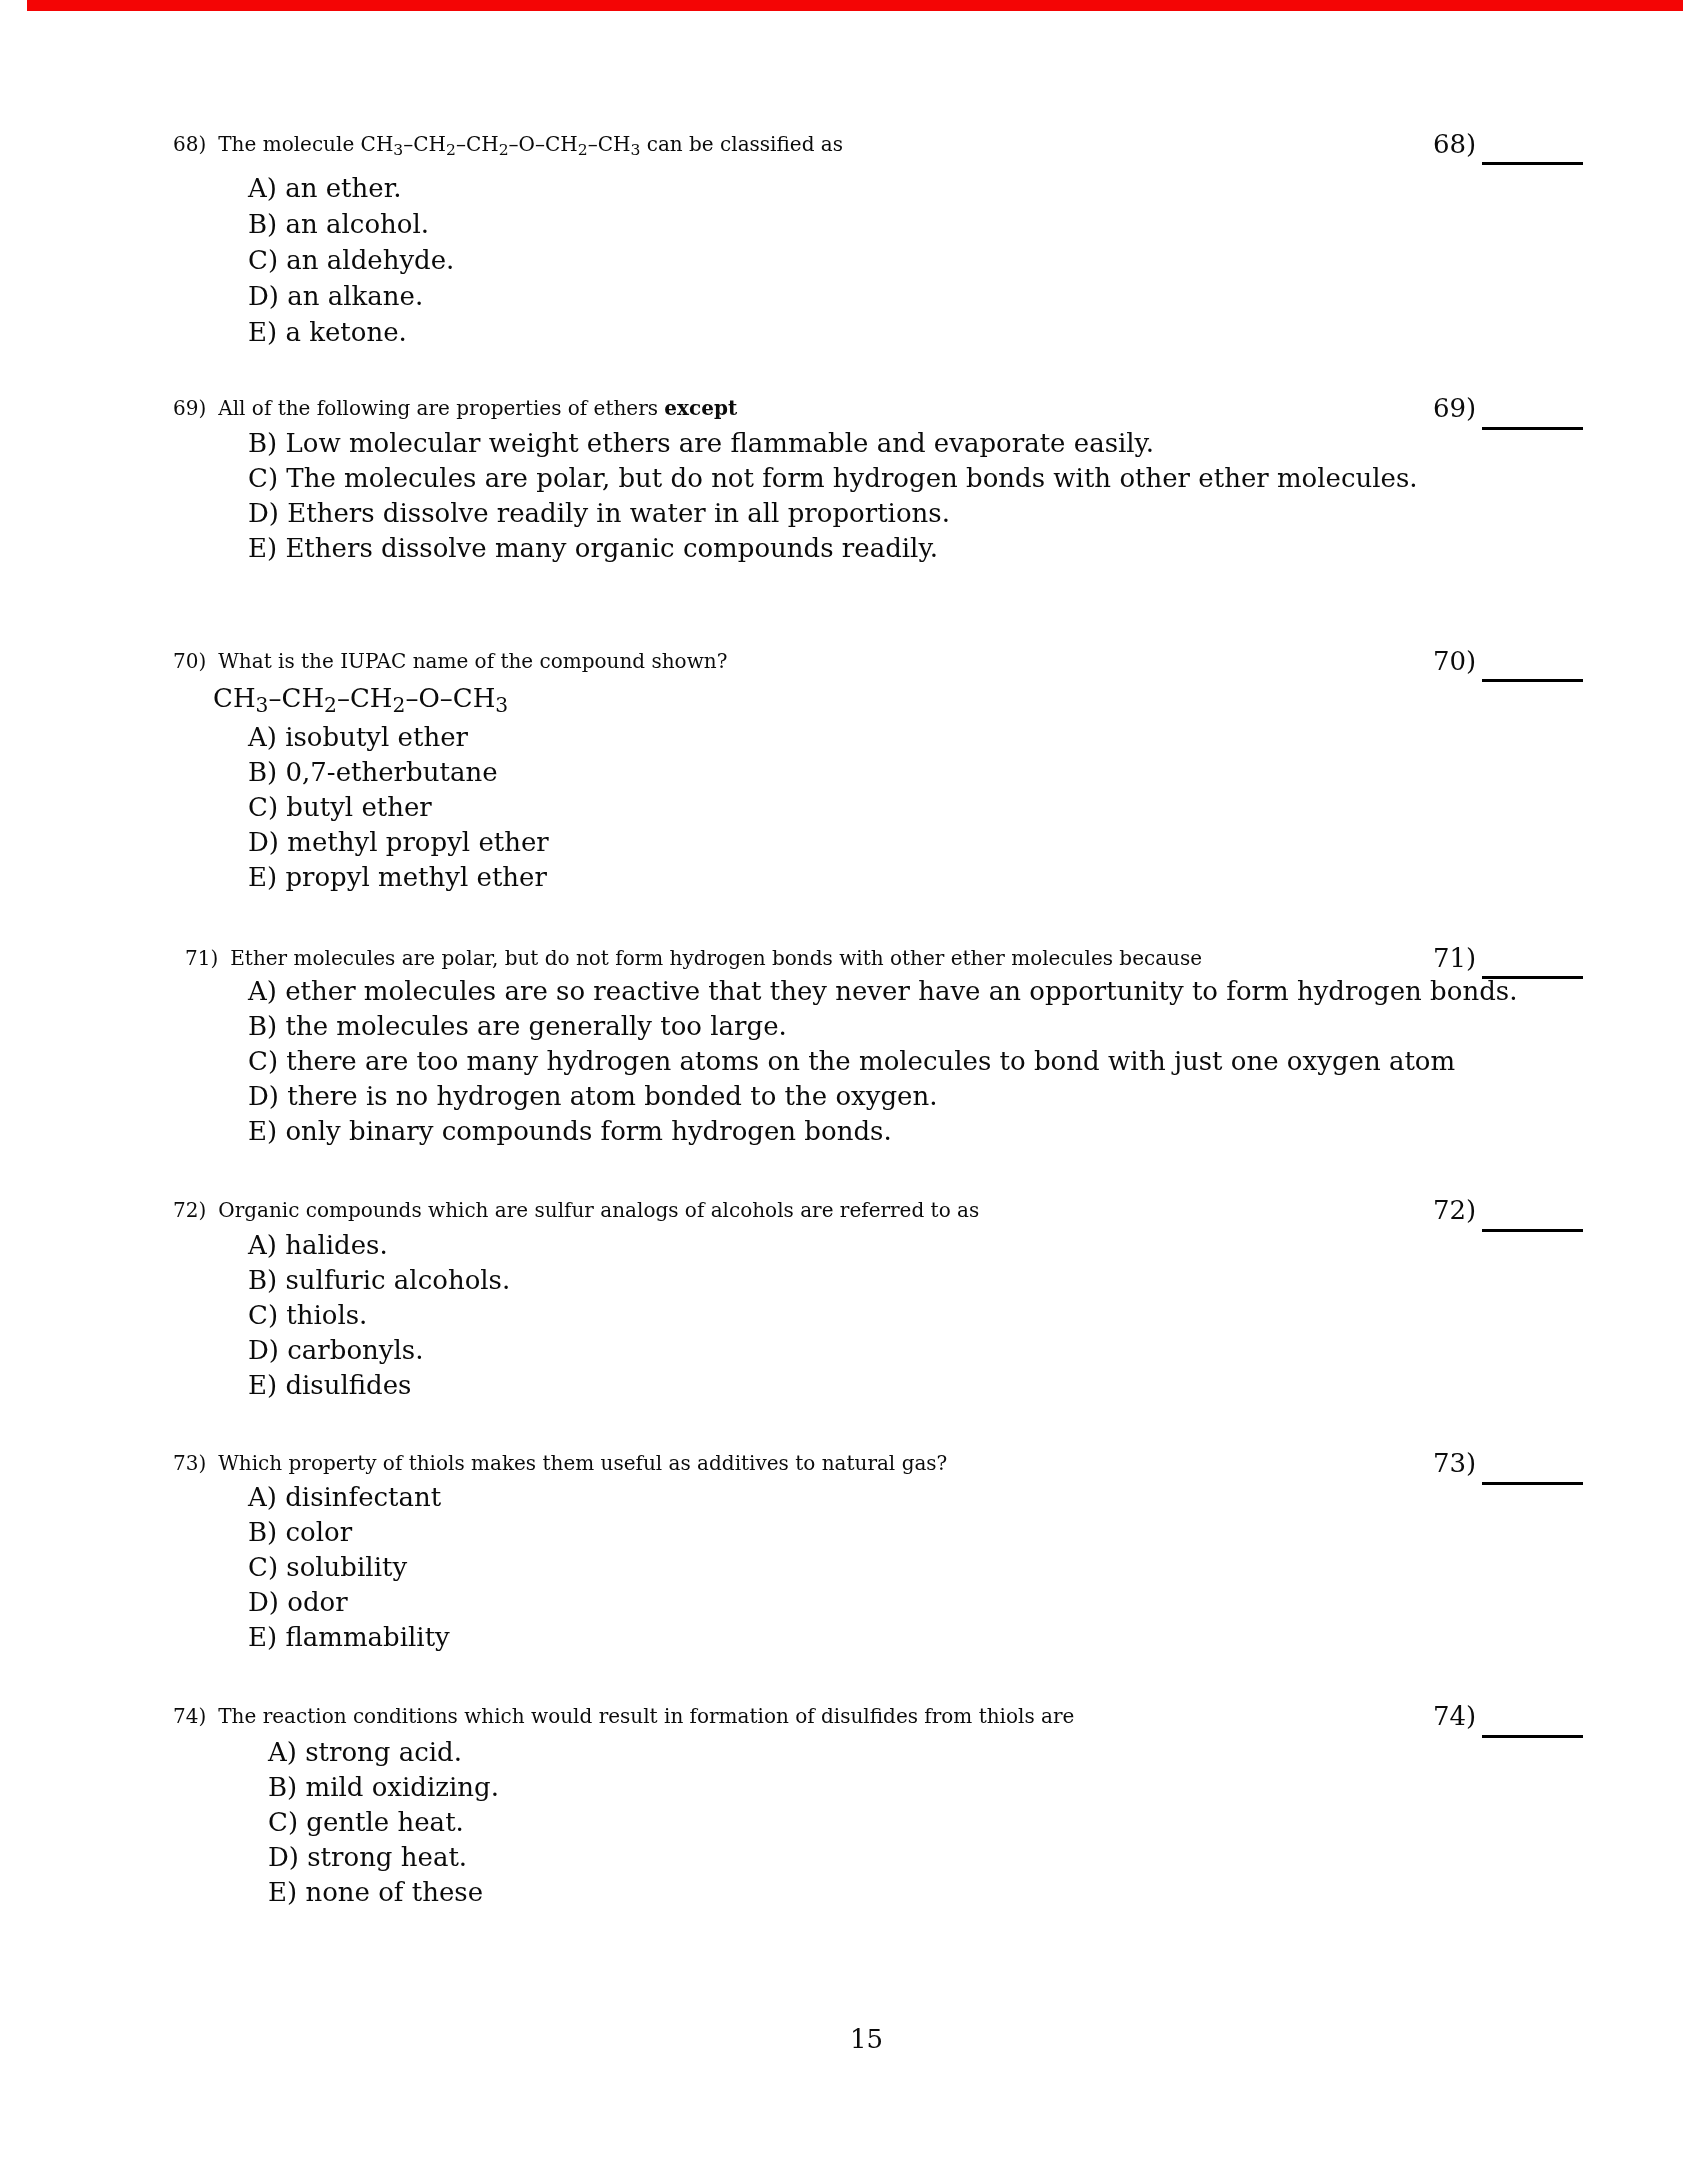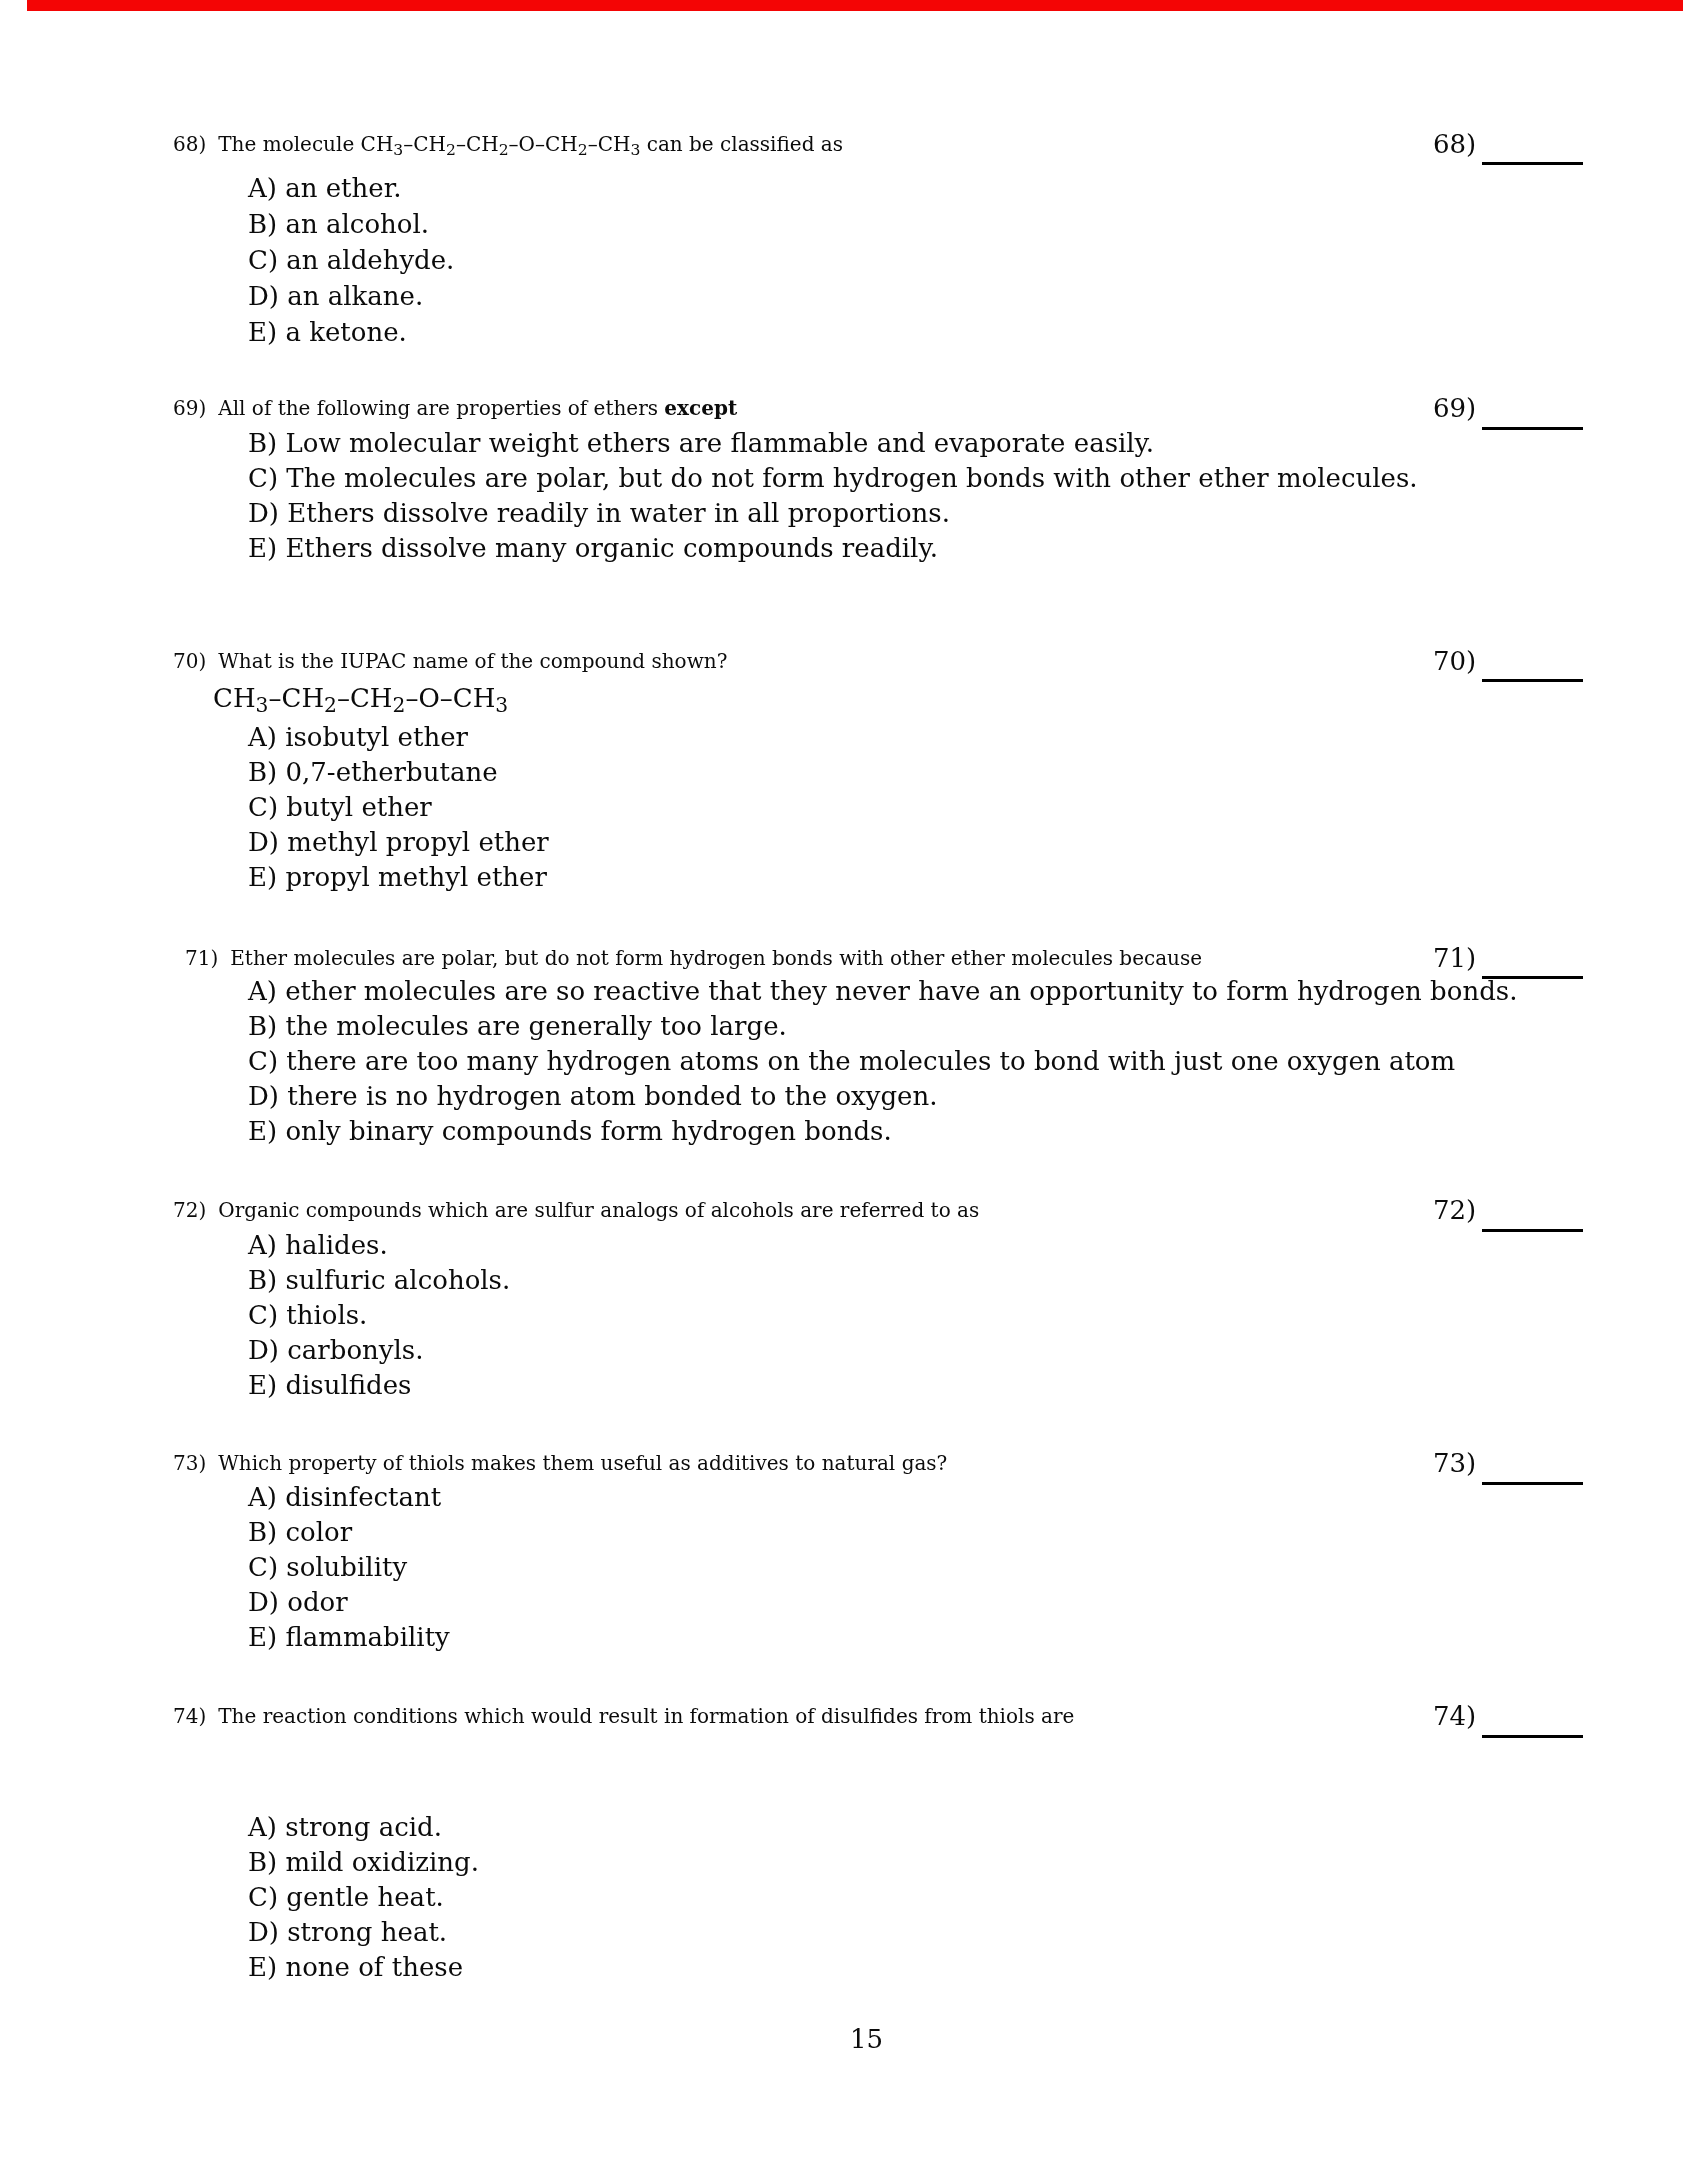--- a/index.html
+++ b/index.html
@@ -79,21 +79,21 @@
       <div class="opts" style="top: 1480px; line-height: 35px;">
         <div class="opt">A) disinfectant</div>
         <div class="opt">B) color</div>
         <div class="opt">C) solubility</div>
         <div class="opt">D) odor</div>
         <div class="opt">E) flammability</div>
       </div>
       <div class="ansnum" style="top: 1445px;">73)</div>
       <div class="ansblank" style="top: 1482px;"></div>
       <div class="stem" style="top: 1698px;"><span class="qnum">74)</span><span>The reaction conditions which would result in formation of disulfides from thiols are</span></div>
-      <div class="opts" style="top: 1810px; line-height: 35px;">
+      <div class="opts" style="top: 1735px; line-height: 35px; margin-left: 20px;">
         <div class="opt">A) strong acid.</div>
         <div class="opt">B) mild oxidizing.</div>
         <div class="opt">C) gentle heat.</div>
         <div class="opt">D) strong heat.</div>
         <div class="opt">E) none of these</div>
       </div>
       <div class="ansnum" style="top: 1698px;">74)</div>
       <div class="ansblank" style="top: 1735px;"></div>
     </div>
   <div class="pagenum">15</div>

